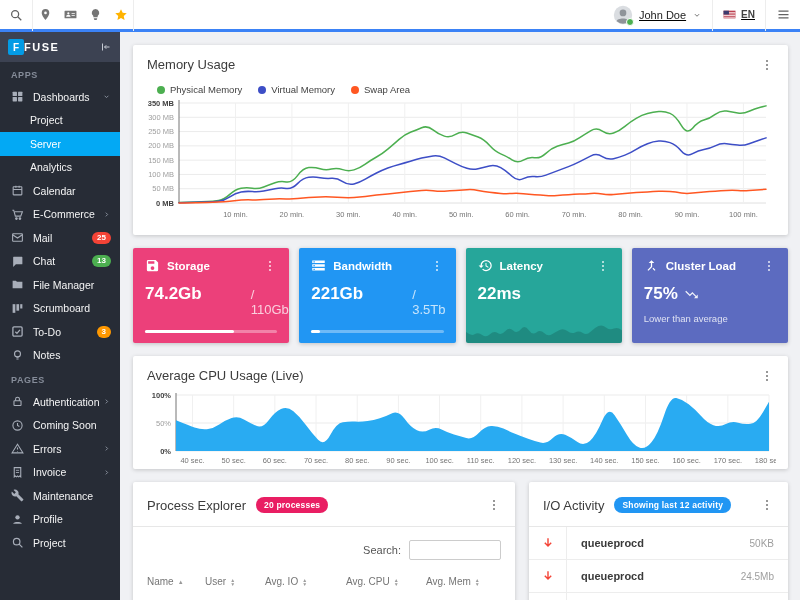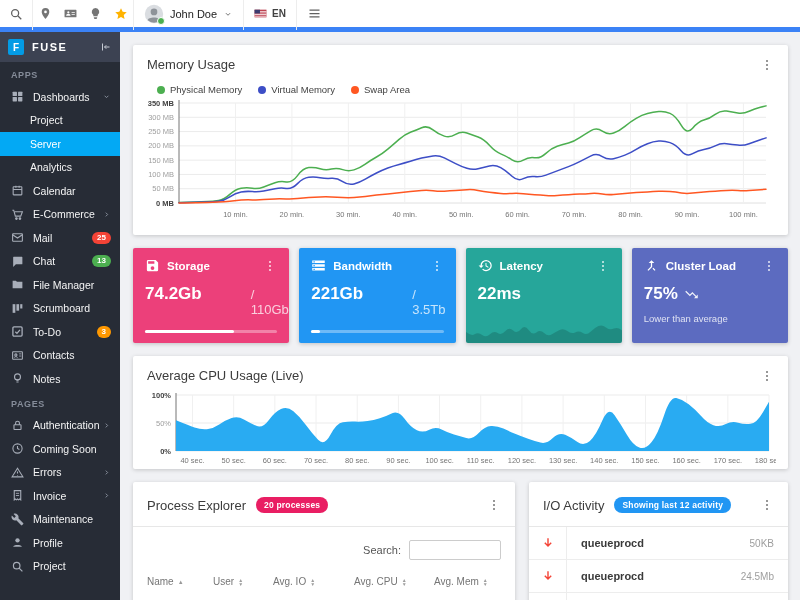--- a/index.html
+++ b/index.html
@@ -1,43 +1,43 @@
 <!DOCTYPE html>
 <html><head>
 <meta charset="utf-8">
 <style>
   html,body{margin:0;padding:0;width:800px;height:600px;overflow:hidden;
     font-family:"Liberation Sans",sans-serif;background:#fff;}
   *{box-sizing:border-box;}
 
   
   .toolbar{position:absolute;top:0;left:0;right:0;height:32px;background:#fff;
-    display:flex;align-items:center;z-index:5;
-    border-bottom:5px solid #3b82f6;}
+    display:flex;align-items:center;justify-content:space-between;z-index:5;
+    border-bottom:3px solid #3b82f6;text-decoration:underline;}
   .tb-left{display:flex;align-items:center;height:100%;}
   .tb-btn{height:100%;display:flex;align-items:center;justify-content:center;cursor:pointer;}
   .tb-btn.search{width:32px;color:#616161;}
   .tb-btn.sc{width:25px;color:#757575;}
   .tb-divider{width:1px;height:32px;background:#ededed;}
   .tb-right{display:flex;align-items:center;height:100%;}
   .user-btn{display:flex;align-items:center;gap:6px;padding:0 10px;height:100%;cursor:pointer;}
   .user-name{font-size:11px;color:#212121;}
   .lang-btn{display:flex;align-items:center;gap:5px;padding:0 10px;height:100%;cursor:pointer;}
   .lang-label{font-size:10px;font-weight:bold;color:#424242;}
   .menu-btn{width:34px;height:100%;display:flex;align-items:center;justify-content:center;color:#616161;cursor:pointer;}
   .avatar-wrap{position:relative;width:20px;height:20px;}
   .status-dot{position:absolute;right:-1px;bottom:-1px;width:8px;height:8px;border-radius:50%;
     background:#4CAF50;border:1.5px solid #fff;}
 
   
   .sidebar{position:absolute;top:32px;left:0;bottom:0;width:120px;background:#272C36;z-index:4;}
   .sb-header{height:30px;background:#3C4252;display:flex;align-items:center;padding:0 8px;}
   .logo-sq{width:16px;height:16px;border-radius:2px;display:flex;align-items:center;justify-content:center;
     font-size:10px;font-weight:bold;color:#fff;}
-  .logo-text{margin-left:8px;font-size:11px;font-weight:bold;letter-spacing:1.5px;color:#fff;}
+  .logo-text{font-size:11px;font-weight:bold;letter-spacing:1.5px;color:#fff;}
   .collapse-btn{margin-left:auto;color:#c6cbd4;display:flex;cursor:pointer;}
   .sb-nav{height:calc(100% - 30px);overflow:hidden;}
   .sb-section-label{padding:8px 11px 5px;font-size:9px;font-weight:bold;color:#858c99;letter-spacing:.6px;}
   .sb-item{height:23.5px;display:flex;align-items:center;padding:0 9px 0 11px;font-size:10.5px;
     color:rgba(255,255,255,.95);cursor:pointer;white-space:nowrap;}
   .sb-item .ic{width:13px;margin-right:9px;display:flex;color:#a8aeb9;flex:none;}
   .sb-item.child{padding-left:30px;}
   .sb-item.active{background:#03A9F4;color:#fff;}
   .sb-badge{margin-left:auto;border-radius:8px;font-size:8px;font-weight:bold;color:#fff;
     padding:2px 5px;line-height:1;}
@@ -78,21 +78,21 @@
   .io-card{flex:1;height:200px;}
   .pane-head{display:flex;align-items:center;padding:15px 14px 13px;border-bottom:1px solid #e7e7e7;}
   .pill{border-radius:10px;color:#fff;font-size:8.5px;font-weight:bold;padding:3px 8px;margin-left:10px;
     letter-spacing:.2px;}
   .pe-search{display:flex;justify-content:flex-end;align-items:center;gap:8px;padding:13px 14px 0;
     font-size:11px;color:#555;}
   .pe-search input{width:92px;height:20px;border:1px solid #ccc;border-radius:2px;padding:0 4px;
     font-size:10px;font-family:"Liberation Sans",sans-serif;}
   .pe-cols{display:flex;padding:16px 14px 0;font-size:10px;color:#757575;align-items:center;}
   .pe-col{display:flex;align-items:center;cursor:pointer;}
-  .pe-col.c0{width:58px;}.pe-col.c1{width:60px;margin-left:8px;}.pe-col.c2{width:81px;}.pe-col.c3{width:80px;}
+  .pe-col.c0{width:58px;}.pe-col.c1{width:60px;}.pe-col.c2{width:81px;}.pe-col.c3{width:80px;}
   .sort-single{font-size:6px;color:#999;margin-left:4px;}
   .sort-dual{display:inline-flex;flex-direction:column;margin-left:4px;font-size:5px;line-height:4px;color:#9e9e9e;}
   .io-row{display:flex;align-items:center;height:33px;border-bottom:1px solid #ededed;padding-right:14px;}
   .io-ic{width:38px;align-self:stretch;display:flex;align-items:center;justify-content:center;
     border-right:1px solid #ededed;flex:none;}
   .io-name{margin-left:14px;font-size:11px;font-weight:bold;color:#3a3a3a;}
   .io-size{margin-left:auto;font-size:10px;color:#9e9e9e;}
 
   svg{display:block;}
   text{font-family:"Liberation Sans",sans-serif;}
@@ -315,33 +315,20 @@
     <span class="ic">
           <svg viewBox="0 0 24 24" width="13" height="13">
             <g fill="none" stroke="currentColor" stroke-width="2.4">
               <rect x="3.5" y="3.5" width="17" height="17" rx="2"></rect>
               <path d="M8 12.5l3 3 5.5-6.5"></path>
             </g>
           </svg>
         </span>
     <span>To-Do</span>
     <span class="sb-badge" style="background:#FF9800">3</span>
-
-  </div>
-      <div class="sb-item">
-    <span class="ic">
-          <svg viewBox="0 0 24 24" width="13" height="13">
-            <g fill="none" stroke="currentColor" stroke-width="2">
-              <rect x="3" y="5" width="18" height="14" rx="1"></rect>
-              <circle cx="9" cy="11" r="2"></circle>
-              <path d="M6 16c0-2.5 6-2.5 6 0M15 9h4M15 13h4" stroke-width="1.6"></path>
-            </g>
-          </svg>
-        </span>
-    <span>Contacts</span>
 
   </div>
       <div class="sb-item">
     <span class="ic">
           <svg viewBox="0 0 24 24" width="13" height="13">
             <g fill="none" stroke="currentColor" stroke-width="2">
               <circle cx="12" cy="9" r="5.5"></circle>
               <path d="M10 15h4M10 18.5h4"></path>
             </g>
           </svg>

